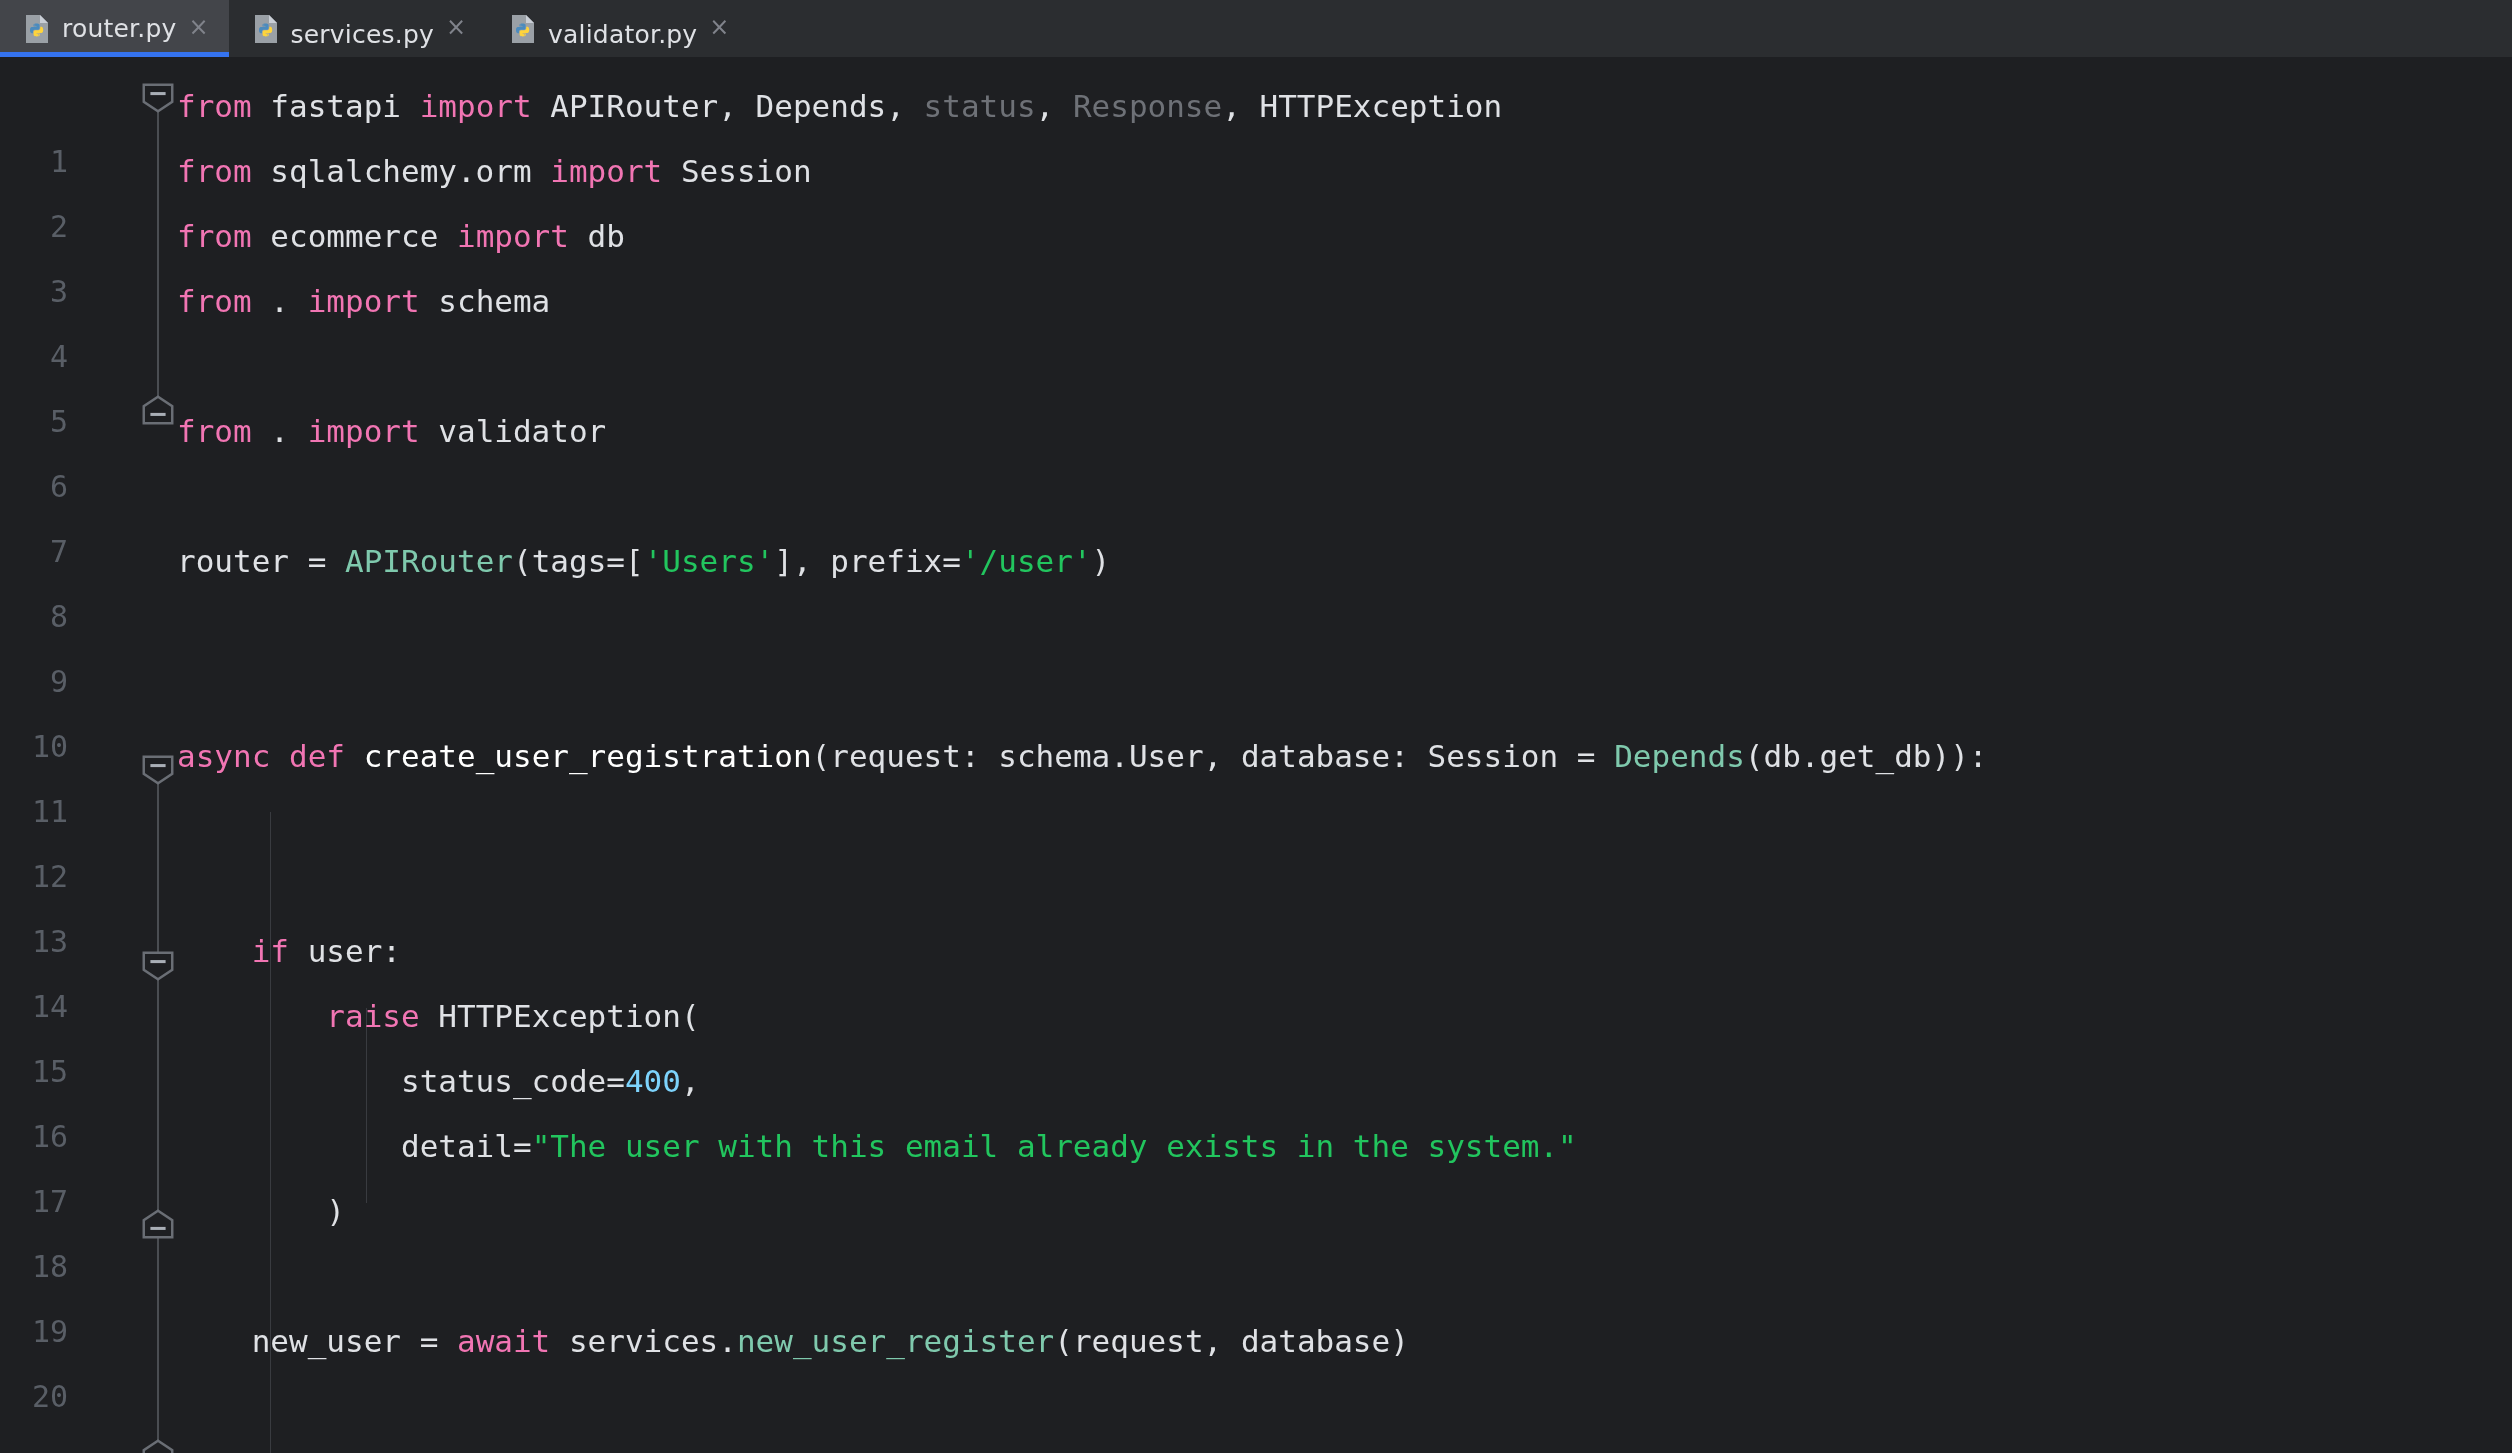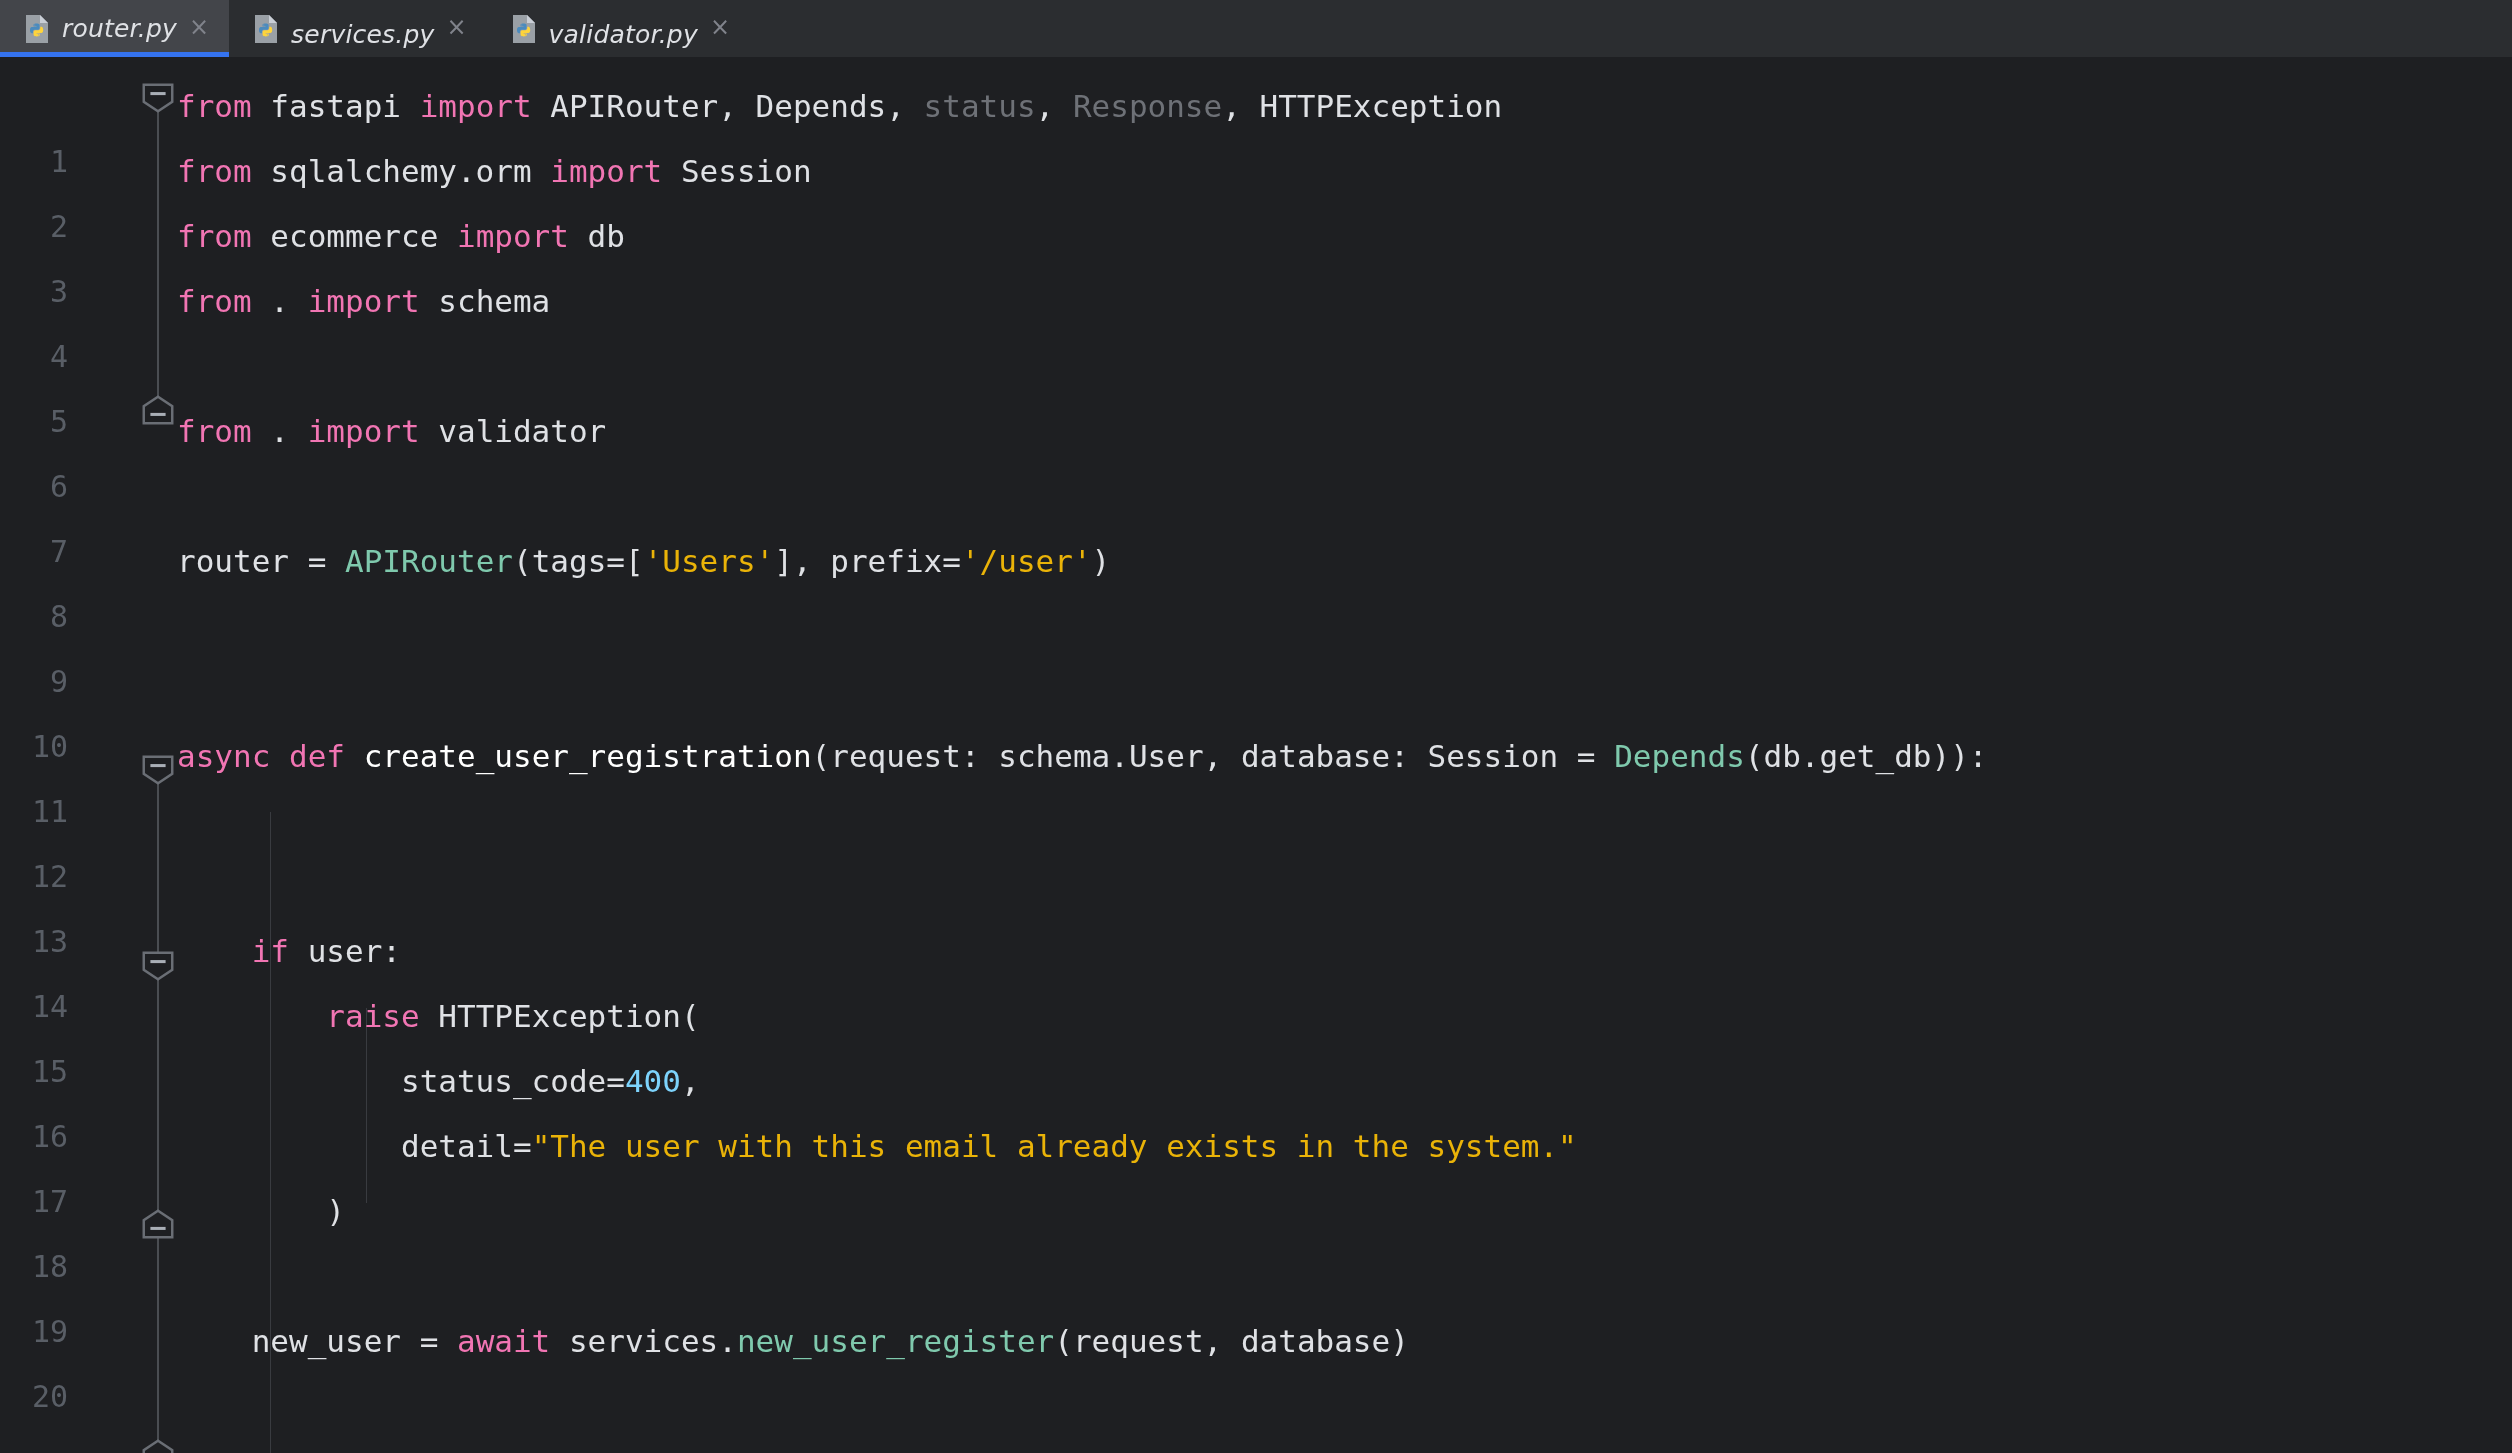--- a/index.html
+++ b/index.html
@@ -36,21 +36,20 @@
     left: 0; right: 0; bottom: 0;
     height: 5px;
     background: #3573f0;
   }
   .tab-label {
     font-family: "DejaVu Sans", sans-serif;
     font-size: 25px;
     color: #dfe1e5;
     letter-spacing: 0.2px;
     white-space: nowrap;
-    font-style: italic;
   }
   .tab.inactive .tab-label { color: #dfe1e5; margin-top: 12px; }
   .tab-close {
     font-family: "DejaVu Sans", sans-serif;
     font-size: 24px;
     color: #80838b;
     line-height: 1;
     padding-bottom: 3px;
   }
   .py-icon { width: 26px; height: 30px; display:block; flex: 0 0 auto; }
@@ -88,21 +87,21 @@
     position: absolute;
     left: 177px;
     top: 10px;
     white-space: pre;
   }            
   .keyword { color: #f175b3; }         
   .ident { color: #dfe1e5; }
   .dim  { color: #6e7177; }            
   .func { color: #7fc9ad; }            
   .funcdef { color: #ffffff; text-decoration-color:#4a5a55; text-underline-offset: 6px; }
-  .str  { color: #eab308; }
+  .str  { color: #22c55e; }
   .num  { color: #7dd3fc; }
   .punc { color: #dfe1e5; }
 
   
   #foldcol {
     position: absolute;
     left: 0; top: 0;
     width: 177px;
     height: 100%;
     pointer-events: none;

